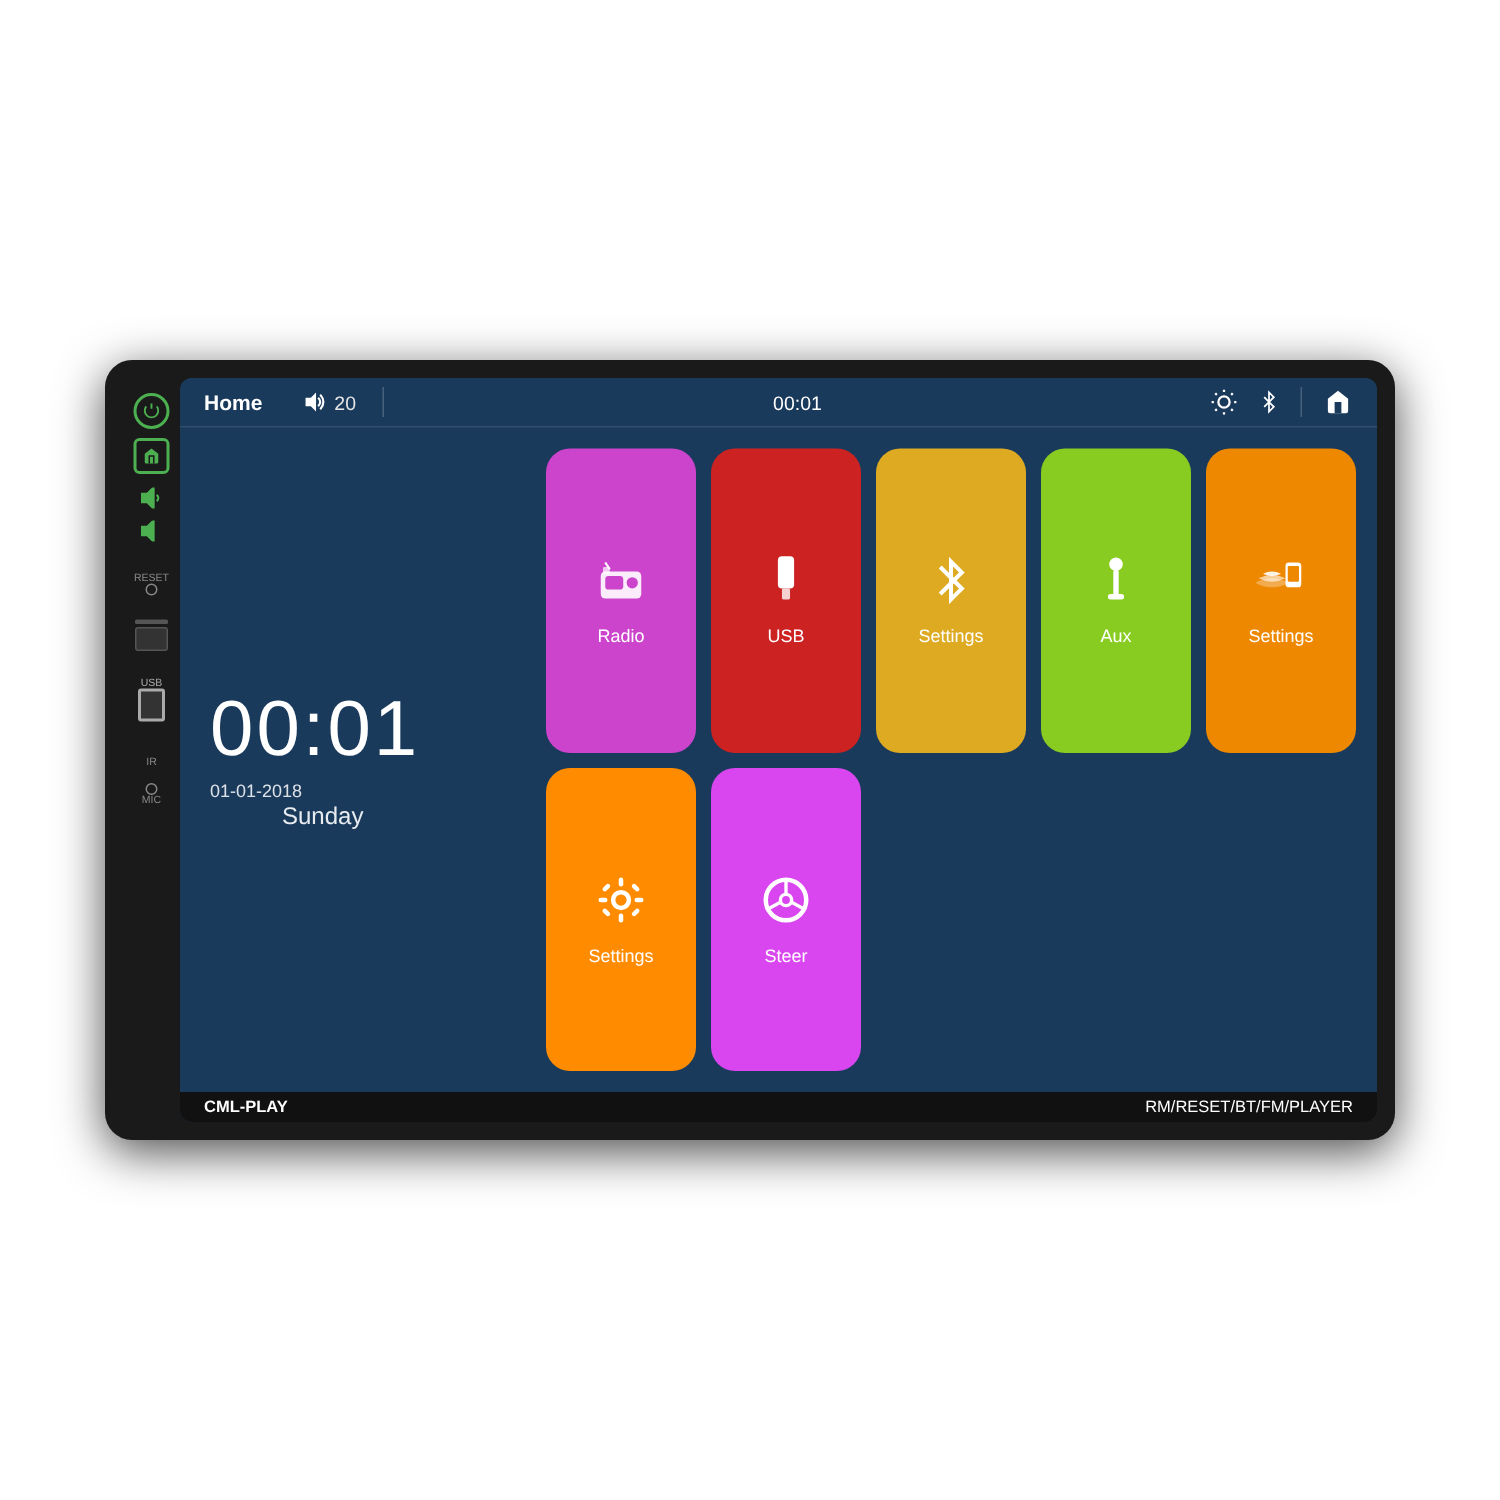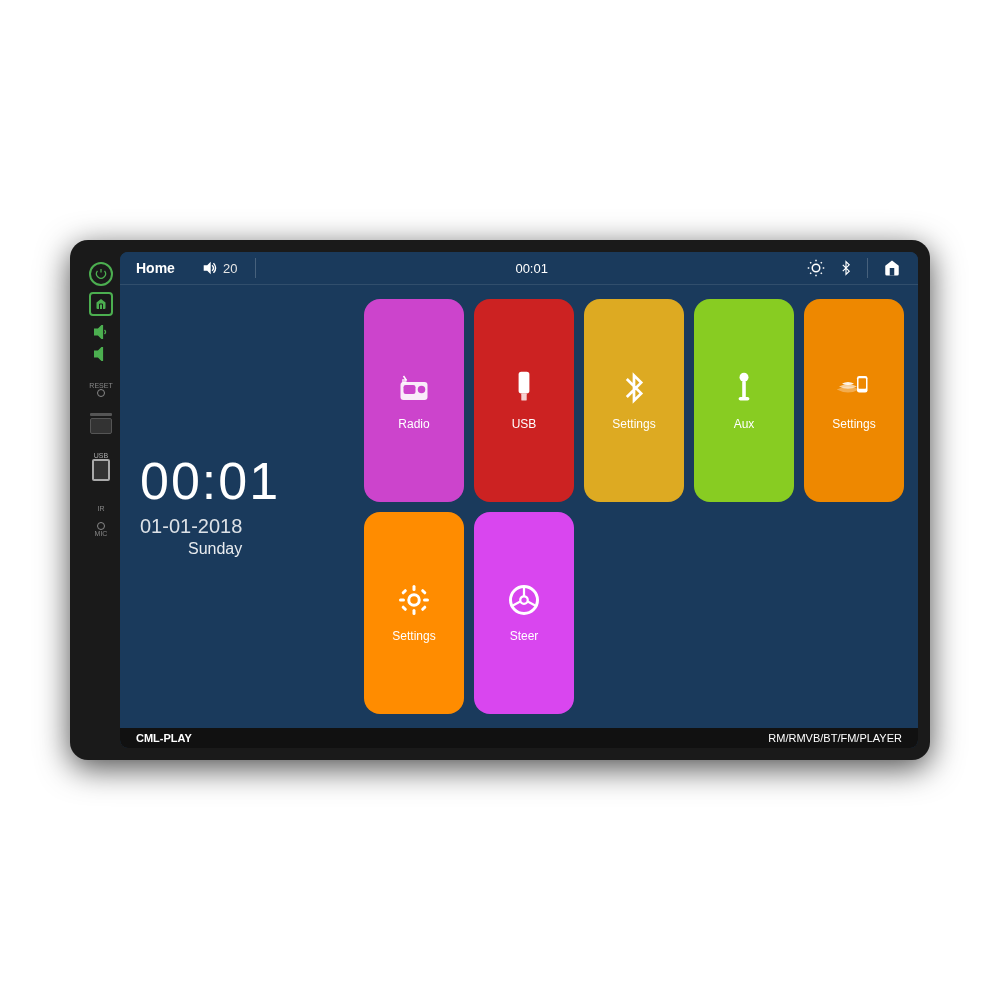--- a/index.html
+++ b/index.html
@@ -188,21 +188,21 @@
 
     .clock-display {
       font-size: 52px;
       font-weight: 300;
       color: white;
       letter-spacing: 2px;
       line-height: 1;
     }
 
     .date-display {
-      font-size: 20px;
+      font-size: 12px;
       color: rgba(255,255,255,0.85);
       margin-top: 8px;
     }
 
     .day-display {
       font-size: 16px;
       color: rgba(255,255,255,0.9);
       margin-top: 2px;
       margin-left: 48px;
     }
@@ -464,18 +464,18 @@
             </svg>
           </div>
           <span class="app-label">Steer</span>
         </div>
 
       </div>
     </div>
 
     <div class="bottom-bar">
       <span class="bottom-left">CML-PLAY</span>
-      <span class="bottom-right">RM/RMVB/BT/FM/PLAYER</span>
+      <span class="bottom-right">RM/RESET/BT/FM/PLAYER</span>
     </div>
 
   </div>
 
 </div>
 
 </body></html>

